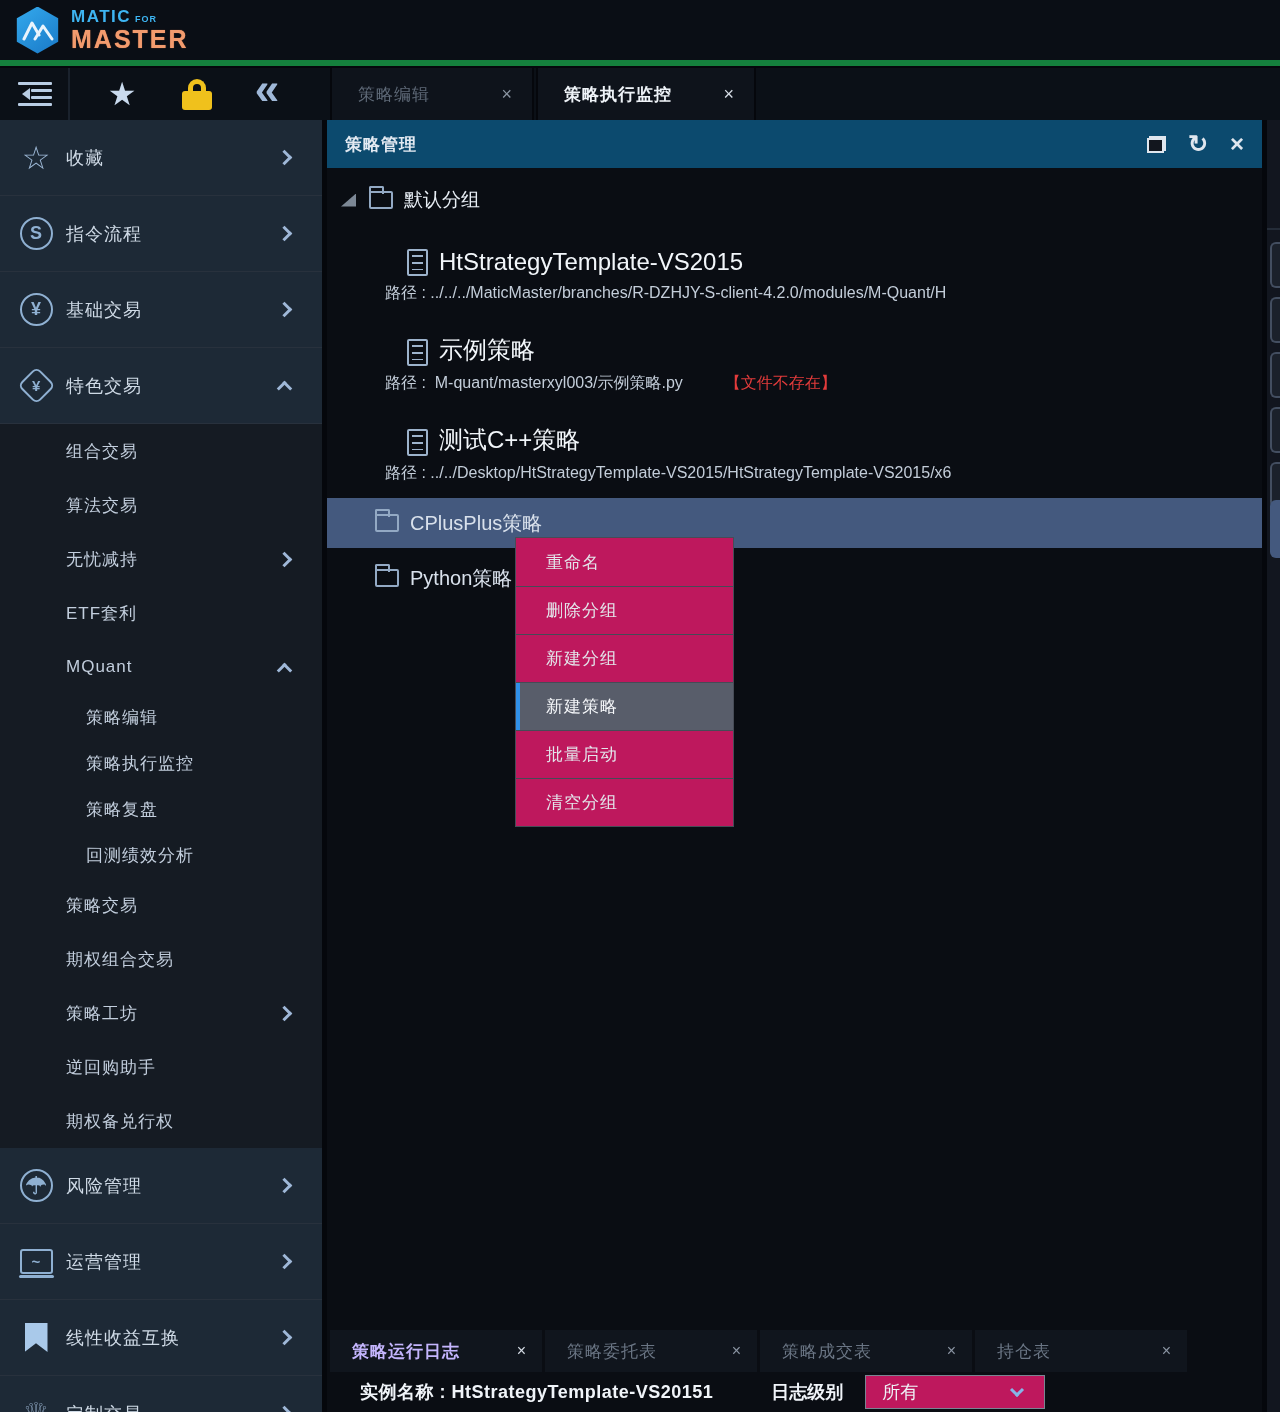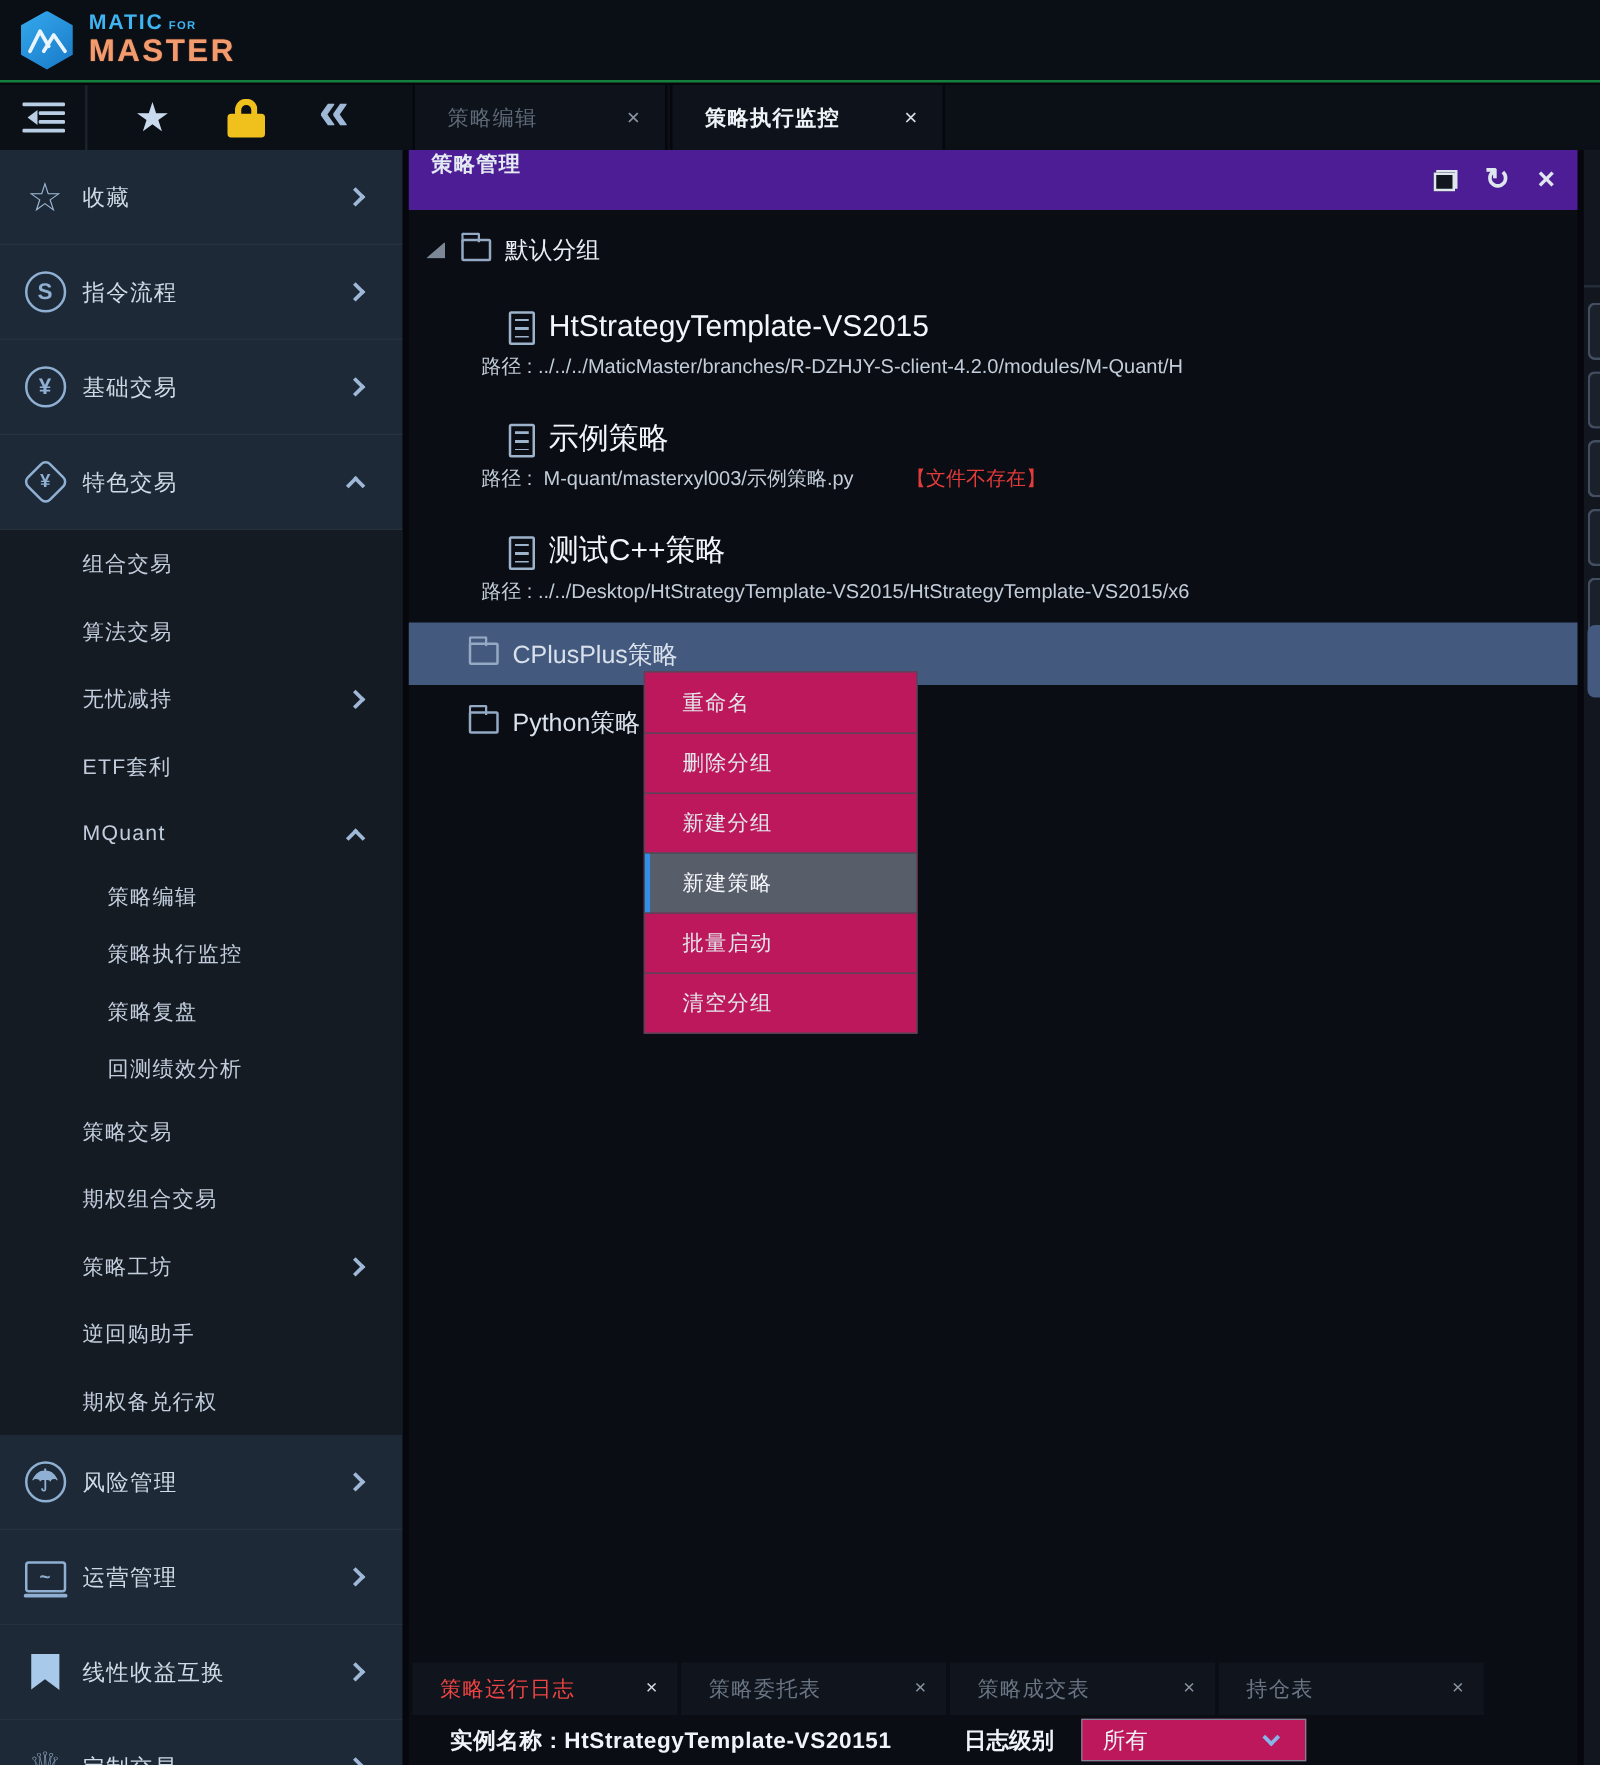--- a/index.html
+++ b/index.html
@@ -2,21 +2,21 @@
 <html><head>
 <meta charset="utf-8">
 <style>
   * { margin:0; padding:0; box-sizing:border-box; }
   html,body { background:#000; }
   .page { position:relative; width:1280px; height:1412px; background:#05070c;
           overflow:hidden; font-family:"Liberation Sans",sans-serif; color:#cfd8e4; }
 
   
   .header { position:absolute; top:0; left:0; width:1280px; height:66px;
-            background:#0a0e15; border-bottom:2px solid #15803d;
+            background:#0a0e15; border-bottom:6px solid #15803d;
             display:flex; align-items:center; padding-left:14px; }
   .logo-hex { width:47px; height:47px; flex:0 0 47px;
               background:linear-gradient(140deg,#35abee,#1877c6);
               clip-path:polygon(50% 0,94% 25%,94% 75%,50% 100%,6% 75%,6% 25%);
               display:flex; align-items:center; justify-content:center; }
   .brand { margin-left:10px; line-height:1.05; }
   .brand-top { color:#3eb5f2; font-weight:bold; font-size:17px; letter-spacing:1.5px; }
   .brand-for { color:#3eb5f2; font-weight:bold; font-size:9px; margin-left:4px; letter-spacing:1px; }
   .brand-bottom { color:#f29b6e; font-weight:bold; font-size:25px; letter-spacing:2px;
                   text-shadow:0 0 1px #b8683f; }
@@ -84,22 +84,22 @@
   .chev-right { transform:rotate(-45deg); }
   .chev-up { transform:rotate(-135deg); margin-top:6px; }
   .side-sub { background:#151b23; }
   .sub-item { position:relative; height:54px; display:flex; align-items:center; cursor:pointer; }
   .sub-item .side-label { margin-left:66px; font-size:17px; color:#c2cedd; }
   .sub-item.lv3 { height:46px; }
   .sub-item.lv3 .side-label { margin-left:86px; }
 
   
   .main { position:absolute; top:120px; left:327px; width:935px; height:1292px; background:#0a0d13; }
-  .panel-header { position:absolute; top:0; left:0; width:935px; height:48px; background:#4c1d95;
-                  display:flex; }
+  .panel-header { position:absolute; top:0; left:0; width:935px; height:48px; background:#0c4a6e;
+                  display:flex; align-items:center; }
   .panel-title { margin-left:18px; font-size:17px; font-weight:bold; color:#e3eaf2; letter-spacing:1px; }
   .panel-controls { margin-left:auto; display:flex; align-items:center; gap:22px; padding-right:18px; }
   .restore-ico { position:relative; width:19px; height:17px; cursor:pointer; }
   .restore-ico::before { content:""; position:absolute; top:0; right:0; width:13px; height:11px;
                   border:2px solid #dfe6ee; }
   .restore-ico::after { content:""; position:absolute; bottom:0; left:0; width:13px; height:11px;
                   border:2px solid #dfe6ee; background:#12161e; }
   .refresh-ico { color:#dfe6ee; font-size:24px; font-weight:bold; cursor:pointer; line-height:1; }
   .close-ico { color:#dfe6ee; font-size:24px; font-weight:bold; cursor:pointer; line-height:1; }
 
@@ -133,21 +133,21 @@
               padding-left:30px; font-size:17px; color:#e3e6eb; letter-spacing:1px; cursor:pointer; }
   .ctx-item + .ctx-item { border-top:1px solid #464b56; }
   .ctx-hl { background:#585d6a; color:#f4f6f9; }
   .ctx-hl::before { content:""; position:absolute; left:0; top:0; bottom:0; width:4px; background:#3090e8; }
 
   
   .bot-tabs { position:absolute; top:1210px; left:0; width:935px; height:42px; display:flex; gap:3px; padding-left:3px; }
   .bot-tab { width:212px; height:42px; background:#10151d; display:flex; align-items:center; cursor:pointer; }
   .bot-tab .lbl { padding-left:22px; font-size:17px; letter-spacing:1px; color:#6a7584; }
   .bot-tab .x { margin-left:auto; padding-right:16px; font-size:16px; color:#8b95a3; }
-  .bot-active .lbl { color:#ef4444; font-weight:normal; }
+  .bot-active .lbl { color:#c4b5fd; font-weight:bold; }
   .bot-active .x { color:#d5dce5; }
   .status-row { position:absolute; top:1252px; left:0; width:935px; height:40px;
                 display:flex; align-items:center; }
   .status-text { margin-left:33px; font-size:18px; font-weight:bold; color:#f0f4f9; letter-spacing:0.5px; }
   .loglvl-label { margin-left:58px; font-size:18px; font-weight:bold; color:#f0f4f9; }
   .dropdown { position:relative; margin-left:22px; width:180px; height:34px;
               border:1px solid #7b8492; background:#be185d; display:flex; align-items:center; cursor:pointer; }
   .dropdown .val { margin-left:16px; font-size:18px; color:#eef2f7; }
   .dropdown .chev-down { position:absolute; right:22px; top:9px; width:10px; height:10px;
               border-right:3px solid #86b5e8; border-bottom:3px solid #86b5e8; transform:rotate(45deg); }

